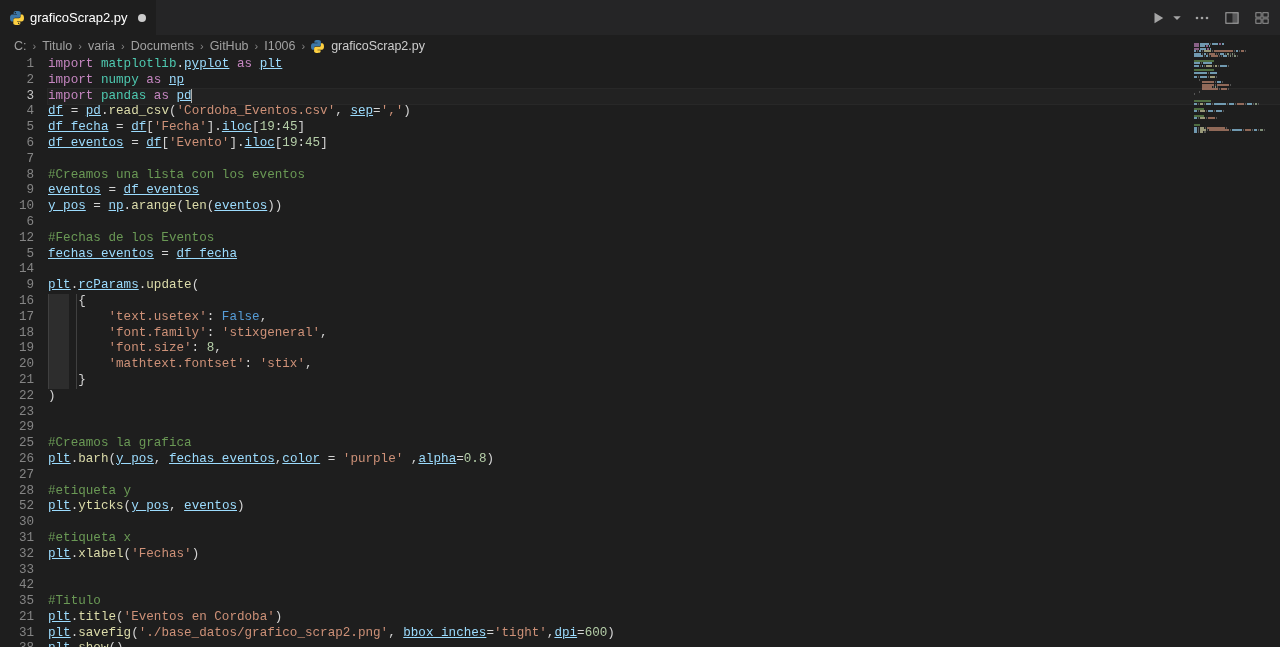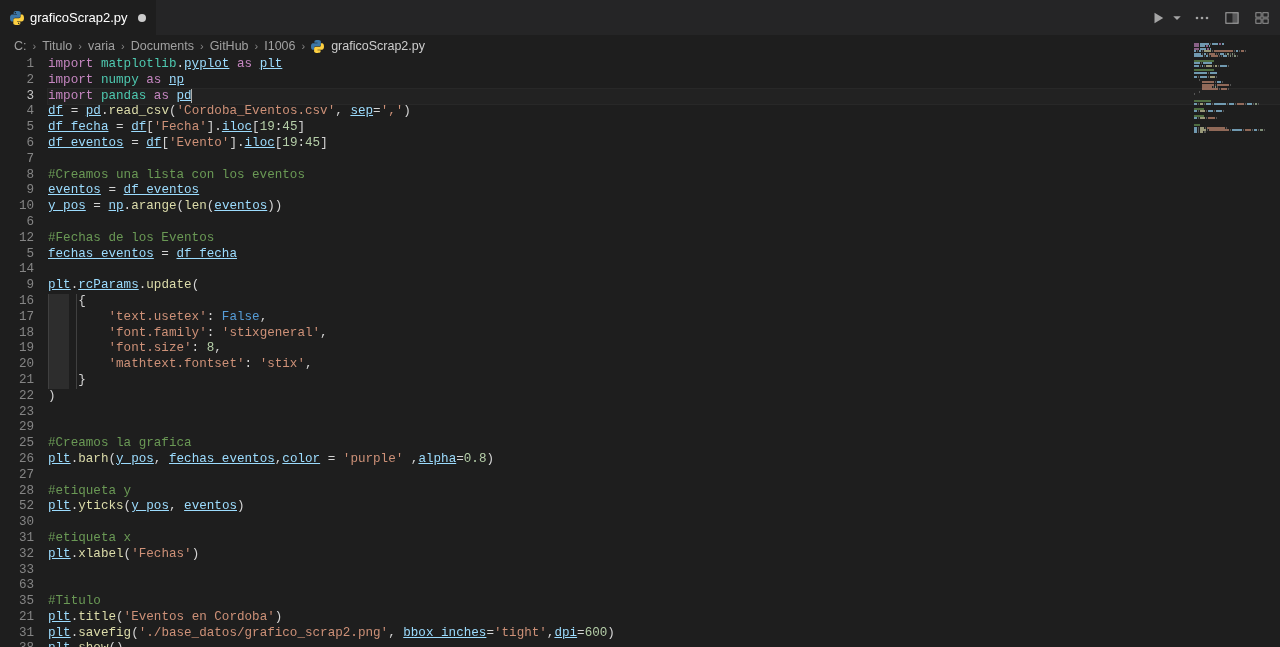--- a/index.html
+++ b/index.html
@@ -276,21 +276,21 @@
       <div class="ln">29</div>
       <div class="ln">25</div>
       <div class="ln">26</div>
       <div class="ln">27</div>
       <div class="ln">28</div>
       <div class="ln">52</div>
       <div class="ln">30</div>
       <div class="ln">31</div>
       <div class="ln">32</div>
       <div class="ln">33</div>
-      <div class="ln">63</div>
+      <div class="ln">42</div>
       <div class="ln">35</div>
       <div class="ln">21</div>
       <div class="ln">31</div>
       <div class="ln">38</div>
     </div>
   <div class="code" id="code"><div class="highlight-block" style="top: 237px; height: 94.8px;"></div><div class="line"><span class="kw">import </span><span class="mod">matplotlib</span><span class="op">.</span><span class="var">pyplot</span><span class="kw"> as </span><span class="var">plt</span></div><div class="line"><span class="kw">import </span><span class="mod">numpy</span><span class="kw"> as </span><span class="var">np</span></div><div class="line current-line"><span class="kw">import </span><span class="mod">pandas</span><span class="kw"> as </span><span class="var">pd</span><span class="cursor"></span></div><div class="line"><span class="var">df</span><span class="op"> = </span><span class="var">pd</span><span class="op">.</span><span class="fn">read_csv</span><span class="punct">(</span><span class="str">'Cordoba_Eventos.csv'</span><span class="punct">, </span><span class="var">sep</span><span class="op">=</span><span class="str">','</span><span class="punct">)</span></div><div class="line"><span class="var">df_fecha</span><span class="op"> = </span><span class="var">df</span><span class="punct">[</span><span class="str">'Fecha'</span><span class="punct">]</span><span class="op">.</span><span class="var">iloc</span><span class="punct">[</span><span class="num">19</span><span class="punct">:</span><span class="num">45</span><span class="punct">]</span></div><div class="line"><span class="var">df_eventos</span><span class="op"> = </span><span class="var">df</span><span class="punct">[</span><span class="str">'Evento'</span><span class="punct">]</span><span class="op">.</span><span class="var">iloc</span><span class="punct">[</span><span class="num">19</span><span class="punct">:</span><span class="num">45</span><span class="punct">]</span></div><div class="line"></div><div class="line"><span class="cmt">#Creamos una lista con los eventos</span></div><div class="line"><span class="var">eventos</span><span class="op"> = </span><span class="var">df_eventos</span></div><div class="line"><span class="var">y_pos</span><span class="op"> = </span><span class="var">np</span><span class="op">.</span><span class="fn">arange</span><span class="punct">(</span><span class="fn">len</span><span class="punct">(</span><span class="var">eventos</span><span class="punct">))</span></div><div class="line"></div><div class="line"><span class="cmt">#Fechas de los Eventos</span></div><div class="line"><span class="var">fechas_eventos</span><span class="op"> = </span><span class="var">df_fecha</span></div><div class="line"></div><div class="line"><span class="var">plt</span><span class="op">.</span><span class="var">rcParams</span><span class="op">.</span><span class="fn">update</span><span class="punct">(</span></div><div class="line"><span class="op">    </span><span class="punct">{</span></div><div class="line"><span class="op">        </span><span class="str">'text.usetex'</span><span class="punct">: </span><span class="bool">False</span><span class="punct">,</span></div><div class="line"><span class="op">        </span><span class="str">'font.family'</span><span class="punct">: </span><span class="str">'stixgeneral'</span><span class="punct">,</span></div><div class="line"><span class="op">        </span><span class="str">'font.size'</span><span class="punct">: </span><span class="num">8</span><span class="punct">,</span></div><div class="line"><span class="op">        </span><span class="str">'mathtext.fontset'</span><span class="punct">: </span><span class="str">'stix'</span><span class="punct">,</span></div><div class="line"><span class="op">    </span><span class="punct">}</span></div><div class="line"><span class="punct">)</span></div><div class="line"></div><div class="line"></div><div class="line"><span class="cmt">#Creamos la grafica</span></div><div class="line"><span class="var">plt</span><span class="op">.</span><span class="fn">barh</span><span class="punct">(</span><span class="var">y_pos</span><span class="punct">, </span><span class="var">fechas_eventos</span><span class="punct">,</span><span class="var">color</span><span class="op"> = </span><span class="str">'purple'</span><span class="op"> ,</span><span class="var">alpha</span><span class="op">=</span><span class="num">0.8</span><span class="punct">)</span></div><div class="line"></div><div class="line"><span class="cmt">#etiqueta y</span></div><div class="line"><span class="var">plt</span><span class="op">.</span><span class="fn">yticks</span><span class="punct">(</span><span class="var">y_pos</span><span class="punct">, </span><span class="var">eventos</span><span class="punct">)</span></div><div class="line"></div><div class="line"><span class="cmt">#etiqueta x</span></div><div class="line"><span class="var">plt</span><span class="op">.</span><span class="fn">xlabel</span><span class="punct">(</span><span class="str">'Fechas'</span><span class="punct">)</span></div><div class="line"></div><div class="line"></div><div class="line"><span class="cmt">#Titulo</span></div><div class="line"><span class="var">plt</span><span class="op">.</span><span class="fn">title</span><span class="punct">(</span><span class="str">'Eventos en Cordoba'</span><span class="punct">)</span></div><div class="line"><span class="var">plt</span><span class="op">.</span><span class="fn">savefig</span><span class="punct">(</span><span class="str">'./base_datos/grafico_scrap2.png'</span><span class="punct">, </span><span class="var">bbox_inches</span><span class="op">=</span><span class="str">'tight'</span><span class="punct">,</span><span class="var">dpi</span><span class="op">=</span><span class="num">600</span><span class="punct">)</span></div><div class="line"><span class="var">plt</span><span class="op">.</span><span class="fn">show</span><span class="punct">()</span></div><div class="indent-guide" style="left: 0px; top: 237px; height: 94.8px;"></div><div class="indent-guide" style="left: 28px; top: 237px; height: 94.8px;"></div></div>
 </div>
 
 <div class="minimap" id="minimap">
     <div class="mm-line">

